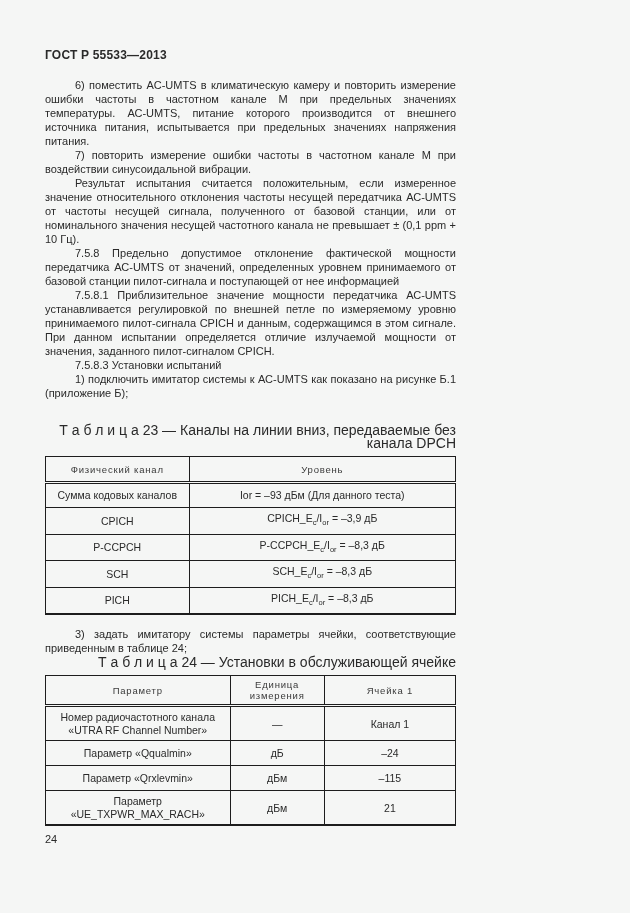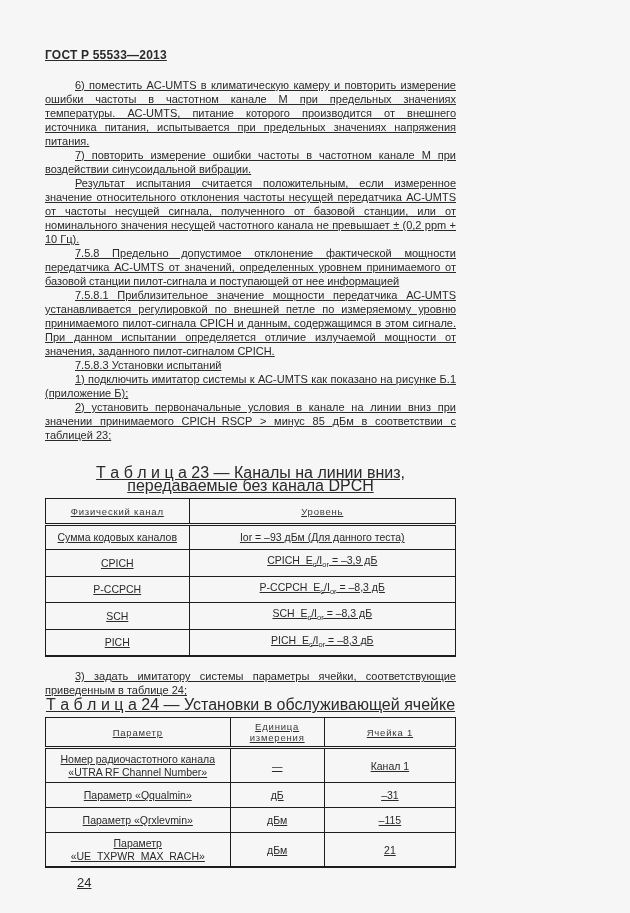--- a/index.html
+++ b/index.html
@@ -8,34 +8,34 @@
     --border: #1d1d1d;
   }
   * { box-sizing: border-box; margin: 0; padding: 0; }
   html, body {
     width: 630px; height: 913px;
     background: var(--page_bg);
     font-family: "Liberation Sans", "DejaVu Sans", sans-serif;
     color: var(--text);
     overflow: hidden;
   }
-  .page { padding: 48px 45px 0 45px; width: 501px; text-decoration: underline; }
+  .page { padding: 48px 45px 0 45px; width: 501px; }
   .doc-header {
     font-size: 12px; font-weight: bold; letter-spacing: 0.2px;
     margin-bottom: 16px;
   }
   .body-text p {
     font-size: 11px; line-height: 14px;
     text-align: justify; text-indent: 30px;
     color: var(--text);
   }
   .tbl-caption {
-    font-size: 16px; line-height: 13px;
+    font-size: 14px; line-height: 13px;
     margin-top: 24px; margin-bottom: 6px;
-    text-indent: 0; text-align: center;
+    text-indent: 0; text-align: right;
   }
   .tbl-caption.second { margin-top: 1px; }
   .para-after { margin-top: 12px; }
   table {
     width: 100%; border-collapse: collapse; table-layout: fixed;
     border: 1.5px solid var(--border);
     border-bottom-width: 2px;
     background: transparent;
   }
   th {
@@ -46,38 +46,37 @@
     border: 1px solid var(--border);
     border-bottom: 3px double var(--border);
   }
   td {
     font-size: 10.5px; line-height: 12.5px;
     text-align: center; vertical-align: middle;
     height: 25px; padding: 4px 4px;
     border: 1px solid var(--border);
   }
   td sub { font-size: 7.5px; }
-  .page-number { font-size: 13px; margin-top: 7px; margin-left: 32px; }
+  .page-number { font-size: 11px; margin-top: 7px; }
 </style>
 </head>
 <body>
 
 <div class="page">
 
   <div class="doc-header">ГОСТ Р 55533—2013</div>
 
   <div class="body-text">
       <p>6) поместить АС-UMTS в климатическую камеру и повторить измерение ошибки частоты в частотном канале М при предельных значениях температуры.  АС-UMTS, питание которого производится от внешнего источника питания, испытывается при предельных значениях напряжения питания.</p>
       <p>7) повторить измерение ошибки частоты в частотном канале М при воздействии синусоидальной вибрации.</p>
-      <p>Результат испытания считается положительным, если измеренное значение относительного отклонения частоты несущей передатчика АС-UMTS от частоты несущей сигнала, полученного от базовой станции, или от номинального значения несущей частотного канала не превышает ± (0,2 ppm + 10 Гц).</p>
+      <p>Результат испытания считается положительным, если измеренное значение относительного отклонения частоты несущей передатчика АС-UMTS от частоты несущей сигнала, полученного от базовой станции, или от номинального значения несущей частотного канала не превышает ± (0,1 ppm + 10 Гц).</p>
       <p>7.5.8 Предельно допустимое отклонение фактической мощности передатчика АС-UMTS от значений, определенных уровнем принимаемого от базовой станции пилот-сигнала и поступающей от нее информацией</p>
       <p>7.5.8.1 Приблизительное значение мощности передатчика АС-UMTS устанавливается регулировкой по внешней петле по измеряемому уровню принимаемого пилот-сигнала CPICH и данным, содержащимся в этом сигнале. При данном испытании определяется отличие излучаемой мощности от значения, заданного пилот-сигналом CPICH.</p>
       <p>7.5.8.3 Установки испытаний</p>
       <p>1) подключить имитатор системы к АС-UMTS как показано на рисунке Б.1 (приложение Б);</p>
-      <p>2) установить первоначальные  условия  в канале  на линии вниз  при значении принимаемого CPICH_RSCP &gt; минус 85 дБм в соответствии с таблицей 23;</p>
     </div>
 
   <div class="tbl-caption">Т а б л и ц а  23 — Каналы на линии вниз, передаваемые без канала DPCH</div>
 
   <table>
     <colgroup>
         <col style="width:35%">
         <col style="width:65%">
       </colgroup>
     <thead>
@@ -131,21 +130,21 @@
       </thead>
     <tbody>
         <tr>
           <td>Номер радиочастотного канала<br>«UTRA RF Channel Number»</td>
           <td>—</td>
           <td>Канал 1</td>
         </tr>
         <tr>
           <td>Параметр «Qqualmin»</td>
           <td>дБ</td>
-          <td>–31</td>
+          <td>–24</td>
         </tr>
         <tr>
           <td>Параметр «Qrxlevmin»</td>
           <td>дБм</td>
           <td>–115</td>
         </tr>
         <tr>
           <td>Параметр «UE_TXPWR_MAX_RACH»</td>
           <td>дБм</td>
           <td>21</td>

